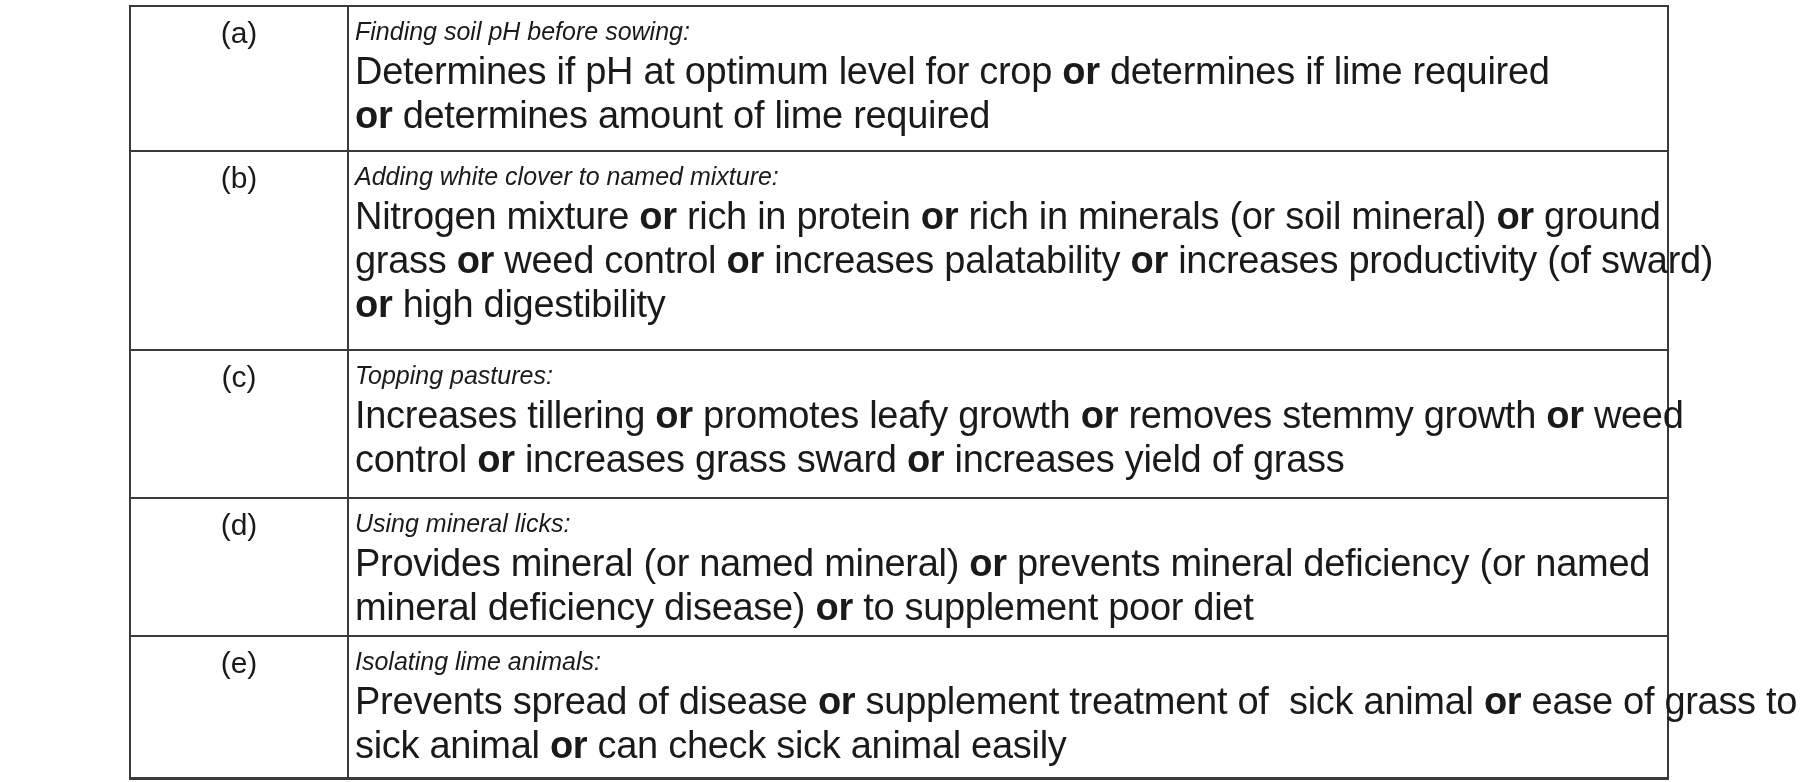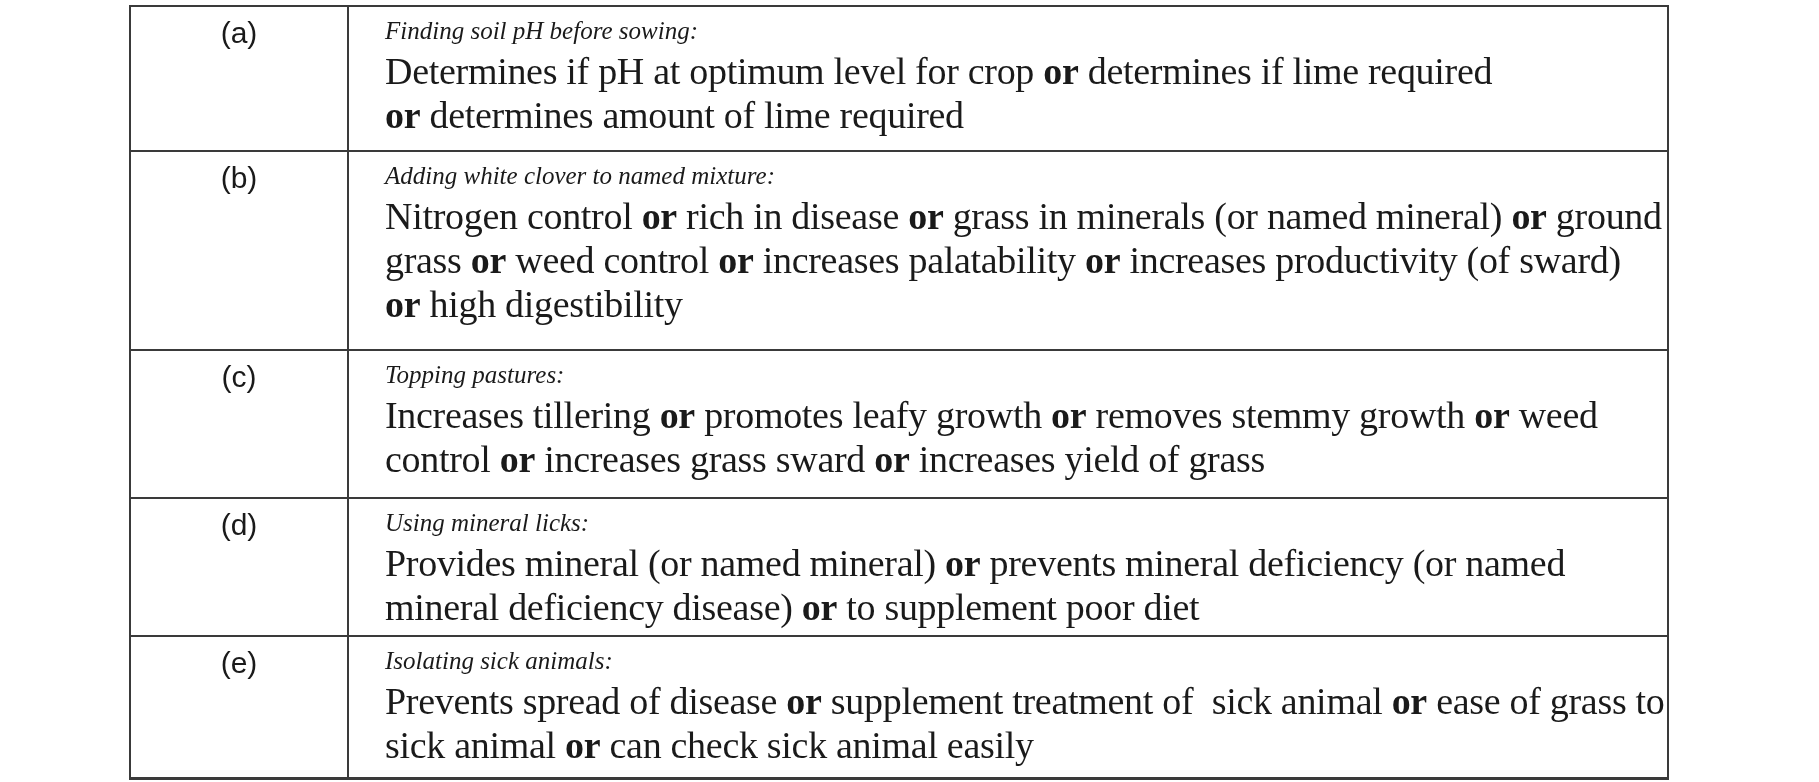--- a/index.html
+++ b/index.html
@@ -36,22 +36,21 @@
   table.answers { border-bottom-width: 3px; }
   td.label-cell {
     width: 218px;
     vertical-align: top;
     text-align: center;
     font-size: 30px;
     padding-top: 9px;
   }
   td.content-cell {
     vertical-align: top;
-    padding: 6px 8px 6px 36px;
-    font-family: Liberation Serif, serif;
+    padding: 6px 8px 6px 6px;
   }
   .heading {
     font-style: italic;
     font-size: 25px;
     line-height: 36px;
     white-space: pre;
   }
   .line {
     font-size: 38px;
     line-height: 44px;
@@ -77,21 +76,21 @@
           <td class="content-cell">
             <div class="heading">Finding soil pH before sowing:</div>
             <div class="line"><span>Determines if pH at optimum level for crop </span><b>or</b><span> determines if lime required</span></div>
             <div class="line"><b>or</b><span> determines amount of lime required</span></div>
           </td>
         </tr>
         <tr>
           <td class="label-cell">(b)</td>
           <td class="content-cell">
             <div class="heading">Adding white clover to named mixture:</div>
-            <div class="line"><span>Nitrogen control </span><b>or</b><span> rich in disease </span><b>or</b><span> grass in minerals (or named mineral) </span><b>or</b><span> ground</span></div>
+            <div class="line"><span>Nitrogen mixture </span><b>or</b><span> rich in protein </span><b>or</b><span> rich in minerals (or soil mineral) </span><b>or</b><span> ground</span></div>
             <div class="line"><span>grass </span><b>or</b><span> weed control </span><b>or</b><span> increases palatability </span><b>or</b><span> increases productivity (of sward)</span></div>
             <div class="line"><b>or</b><span> high digestibility</span></div>
           </td>
         </tr>
         <tr>
           <td class="label-cell">(c)</td>
           <td class="content-cell">
             <div class="heading">Topping pastures:</div>
             <div class="line"><span>Increases tillering </span><b>or</b><span> promotes leafy growth </span><b>or</b><span> removes stemmy growth </span><b>or</b><span> weed</span></div>
             <div class="line"><span>control </span><b>or</b><span> increases grass sward </span><b>or</b><span> increases yield of grass</span></div>
@@ -101,20 +100,20 @@
           <td class="label-cell">(d)</td>
           <td class="content-cell">
             <div class="heading">Using mineral licks:</div>
             <div class="line"><span>Provides mineral (or named mineral) </span><b>or</b><span> prevents mineral deficiency (or named</span></div>
             <div class="line"><span>mineral deficiency disease) </span><b>or</b><span> to supplement poor diet</span></div>
           </td>
         </tr>
         <tr>
           <td class="label-cell">(e)</td>
           <td class="content-cell">
-            <div class="heading">Isolating sick animals:</div>
+            <div class="heading">Isolating lime animals:</div>
             <div class="line"><span>Prevents spread of disease </span><b>or</b><span> supplement treatment of  sick animal </span><b>or</b><span> ease of grass to</span></div>
             <div class="line"><span>sick animal </span><b>or</b><span> can check sick animal easily</span></div>
           </td>
         </tr>
       </tbody>
   </table>
 </div>
 
 </body></html>

